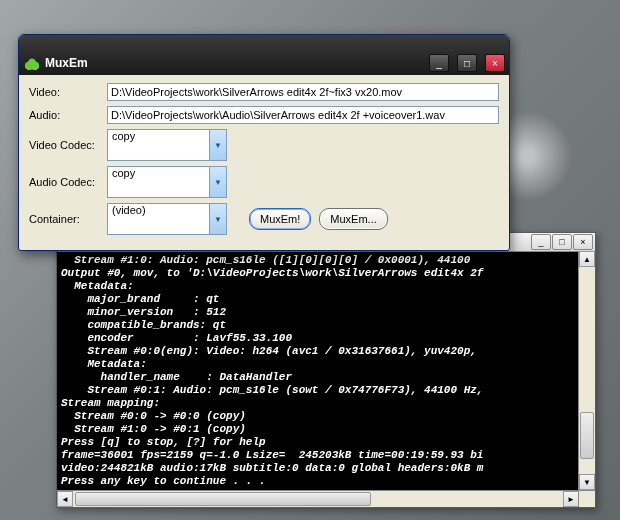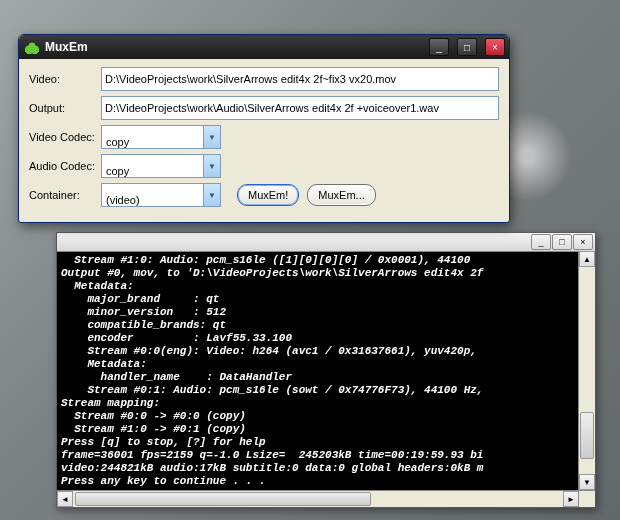--- a/index.html
+++ b/index.html
@@ -124,21 +124,21 @@
     border-radius: 6px 6px 3px 3px;
     box-shadow: 2px 4px 12px rgba(0,0,0,0.5);
     overflow: hidden;
   }
   .muxem-titlebar {
     height: 24px;
     background: linear-gradient(#3b3b3b, #1a1a1a);
     color: #fff;
     display: flex;
     align-items: center;
-    padding: 0 4px 0 6px;
+    padding: 16px 4px 0 6px;
     gap: 6px;
   }
   .app-icon {
     width: 14px; height: 14px;
     background: radial-gradient(circle at 50% 45%, #6c3 35%, transparent 38%),
                 radial-gradient(circle at 30% 70%, #6c3 30%, transparent 33%),
                 radial-gradient(circle at 70% 70%, #6c3 30%, transparent 33%);
   }
   .muxem-title {
     flex: 0 0 auto;
@@ -163,43 +163,44 @@
     padding: 8px 10px 10px 10px;
     color: #000;
   }
   .instruction {
     margin-bottom: 8px;
   }
   .row {
     display: flex;
     align-items: center;
     margin-bottom: 5px;
+    gap: 6px;
   }
   .row label.field-label {
     width: 72px;
     text-align: left;
   }
   .text-input {
     flex: 1;
-    height: 24px;
+    height: 18px;
     background: #fff;
     border: 1px solid #7f9db9;
     padding: 0 3px;
     font-family: Tahoma, Arial, sans-serif;
     font-size: 11px;
     color: #000;
     box-sizing: border-box;
   }
   .combo {
     width: 120px;
-    height: 24px;
+    height: 32px;
     background: #fff;
     border: 1px solid #7f9db9;
     display: flex;
-    align-items: flex-end;
+    align-items: flex-start;
     position: relative;
     box-sizing: border-box;
   }
   .combo span.val {
     flex: 1;
     padding: 0 4px;
     white-space: nowrap;
     overflow: hidden;
   }
   .combo .drop {
@@ -312,21 +313,21 @@
       </div>
   </div>
   <div class="muxem-body">
 
     <div class="row">
       <label class="field-label">Video:</label>
       <input class="text-input" value="D:\VideoProjects\work\SilverArrows edit4x 2f~fix3 vx20.mov" style="">
     </div>
 
     <div class="row">
-      <label class="field-label">Output:</label>
+      <label class="field-label">Audio:</label>
       <input class="text-input" value="D:\VideoProjects\work\Audio\SilverArrows edit4x 2f +voiceover1.wav" style="">
     </div>
 
     <div class="row">
       <label class="field-label">Video Codec:</label>
       <div class="combo">
         <span class="val">copy</span>
         <div class="drop">▼</div>
       </div>
     </div>

